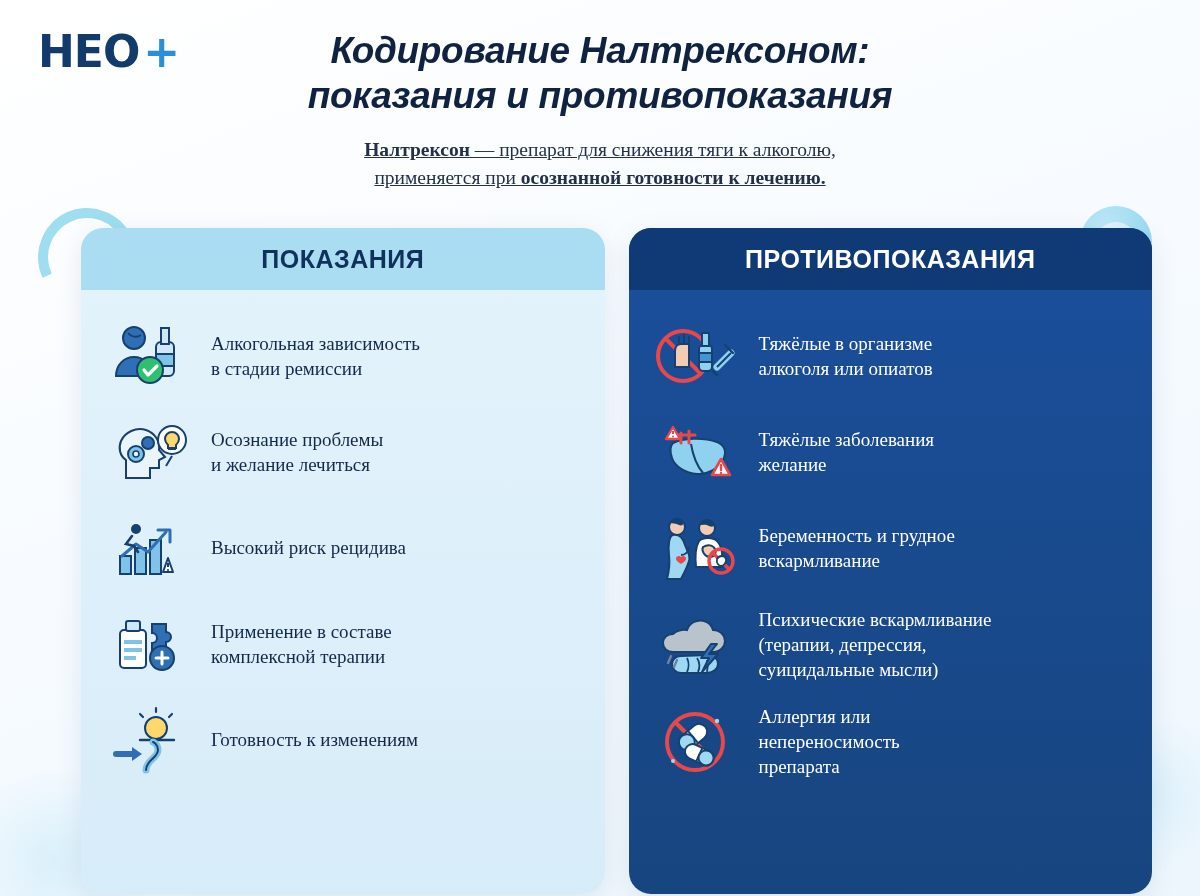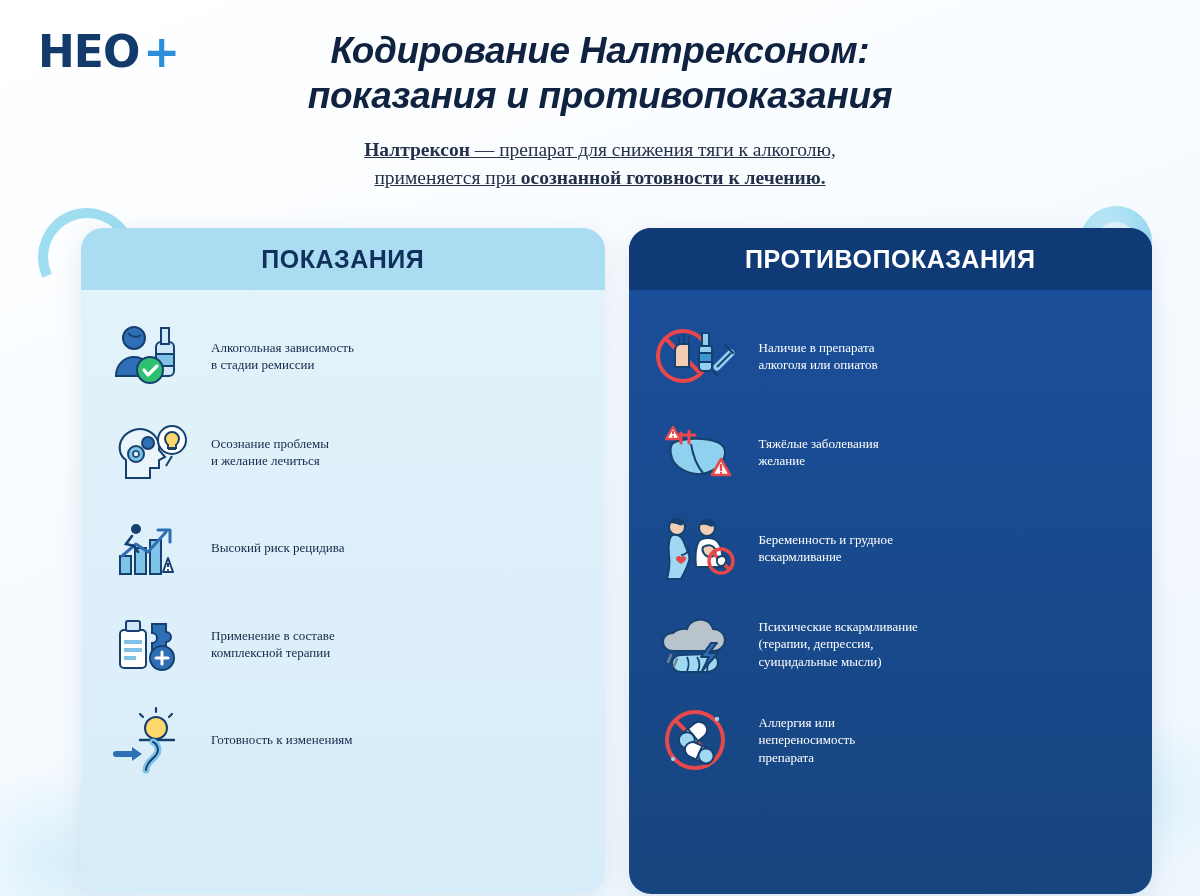--- a/index.html
+++ b/index.html
@@ -174,21 +174,21 @@
     padding: 11px 0;
   }
   .item .icon {
     flex: 0 0 92px;
     height: 74px;
     display: flex;
     align-items: center;
     justify-content: center;
   }
   .item .txt {
-    font-size: 13px;
+    font-size: 19px;
     line-height: 1.32;
     font-family: "Liberation Serif", serif;
   }
   .card-pros .txt { color: #13294a; }
   .card-cons .txt { color: #ffffff; }
 
   svg { display: block; }
 </style>
 </head>
 <body>
@@ -334,21 +334,21 @@
               <rect x="48" y="26" width="13" height="26" rx="4" fill="#8fd1ef" stroke="#16406f" stroke-width="2"></rect>
               <rect x="51" y="14" width="7" height="13" fill="#8fd1ef" stroke="#16406f" stroke-width="2"></rect>
               <rect x="48" y="34" width="13" height="9" fill="#3f96d0" stroke="#16406f" stroke-width="2"></rect>
               <path d="M66 48l14-14" stroke="#8fd1ef" stroke-width="7" stroke-linecap="round"></path>
               <path d="M66 48l14-14" stroke="#16406f" stroke-width="2"></path>
               <path d="M74 26l8 8" stroke="#16406f" stroke-width="2.4" stroke-linecap="round"></path>
               <path d="M62 52l4 4" stroke="#16406f" stroke-width="2.4" stroke-linecap="round"></path>
             </svg>
           </span>
           <span class="txt">
-            <span>Наличие в препарата</span><br>
+            <span>Тяжёлые в организме</span><br>
             <span>алкоголя или опиатов</span>
           </span>
         </div>
 
         <div class="item">
           <span class="icon">
             <svg width="92" height="74" viewBox="0 0 92 74">
               <path d="M22 28c10-5 30-6 44-1 8 3 10 10 6 18-5 9-16 15-26 14-11-1-22-7-25-16-2-6-2-12 1-15z" fill="#8fd1ef" stroke="#16406f" stroke-width="2"></path>
               <path d="M40 29c2 12 6 22 12 29" stroke="#16406f" stroke-width="2" fill="none"></path>
               <path d="M30 18v10M38 16v12" stroke="#e8484a" stroke-width="3" stroke-linecap="round"></path>

